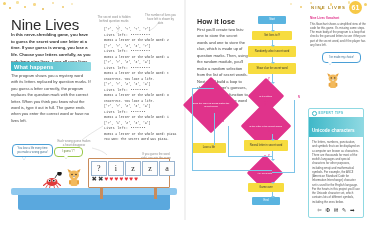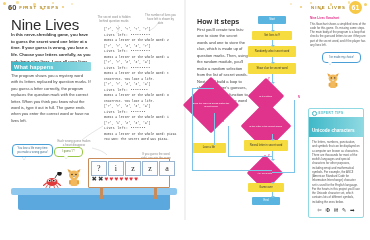--- a/index.html
+++ b/index.html
@@ -214,24 +214,20 @@
       <span style="left:9px;top:7px;width:2px;height:2px;background:#e8b84b;"></span>
       <span style="left:16px;top:1px;width:2.5px;height:2.5px;background:#f7e3a0;"></span>
       <span style="left:24px;top:6px;width:2px;height:2px;background:#f0c85c;"></span>
       <span style="left:33px;top:3px;width:2.5px;height:2.5px;background:#f7d98a;"></span>
       <span style="left:42px;top:8px;width:1.8px;height:1.8px;background:#e8c05a;"></span>
       <span style="left:52px;top:2px;width:2px;height:2px;background:#f5dd9c;"></span>
       <span style="left:62px;top:6px;width:2.2px;height:2.2px;background:#efca6d;"></span>
       <span style="left:71px;top:3px;width:1.8px;height:1.8px;background:#f8e8bb;"></span>
     </div>
 
-    <div class="rh rh-left">
-      <span class="folio">60</span>
-      <span class="rh-text">FIRST STEPS</span>
-    </div>
 
     <h1 class="title">Nine Lives</h1>
 
     <p class="intro">In this nerve-shredding game, you have to guess the secret word one letter at a time. If your guess is wrong, you lose a life. Choose your letters carefully, as you only have nine lives. Lose all your lives, and it's game over!</p>
 
     <div class="sec-banner">
       <span>What happens</span>
     </div>
 
     <p class="body-copy">The program shows you a mystery word with its letters replaced by question marks. If you guess a letter correctly, the program replaces the question mark with the correct letter. When you think you know what the word is, type it out in full. The game ends when you enter the correct word or have no lives left.</p>
@@ -351,21 +347,21 @@
       <span style="right:58px;top:2px;width:2px;height:2px;background:#f5dd9c;"></span>
       <span style="right:68px;top:6px;width:2.2px;height:2.2px;background:#efca6d;"></span>
       <span style="right:78px;top:3px;width:1.8px;height:1.8px;background:#f8e8bb;"></span>
     </div>
 
     <div class="rh rh-right">
       <span class="rh-text">NINE LIVES</span>
       <span class="folio-badge">61</span>
     </div>
 
-    <h2 class="howtitle">How it steps</h2>
+    <h2 class="howtitle">How it lose</h2>
     <p class="how-copy">First you'll create two lists: one to store the secret words and one to store the clue, which is made up of question marks. Then, using the random module, you'll make a random selection from the list of secret words. Next you'll build a loop to check the player's guesses, and also create a function to update the clue as the word is slowly revealed.</p>
 
     <div class="flow" id="flow">
         <div class="node start" style="left: 72px; top: 16px; width: 28px; height: 8px;">Start</div>
         <div class="node proc" style="left: 66px; top: 31px; width: 40px; height: 9px;">Set lives to 9</div>
         <div class="node proc" style="left: 62px; top: 46px; width: 48px; height: 11px;">Randomly select secret word</div>
         <div class="node proc" style="left: 62px; top: 63px; width: 48px; height: 11px;">Show clue for secret word</div>
         <div class="node dec" style="left: 5px; top: 85px; width: 40px; height: 40px;">
           <span style="width: 42px; font-size: 2.4px;">Does the player's guess match the secret word?</span>
         </div>

